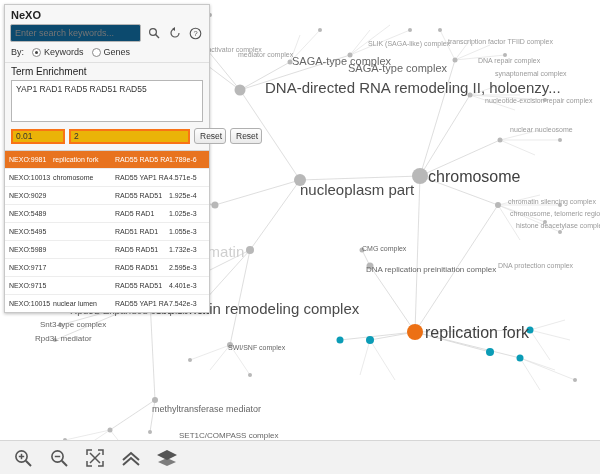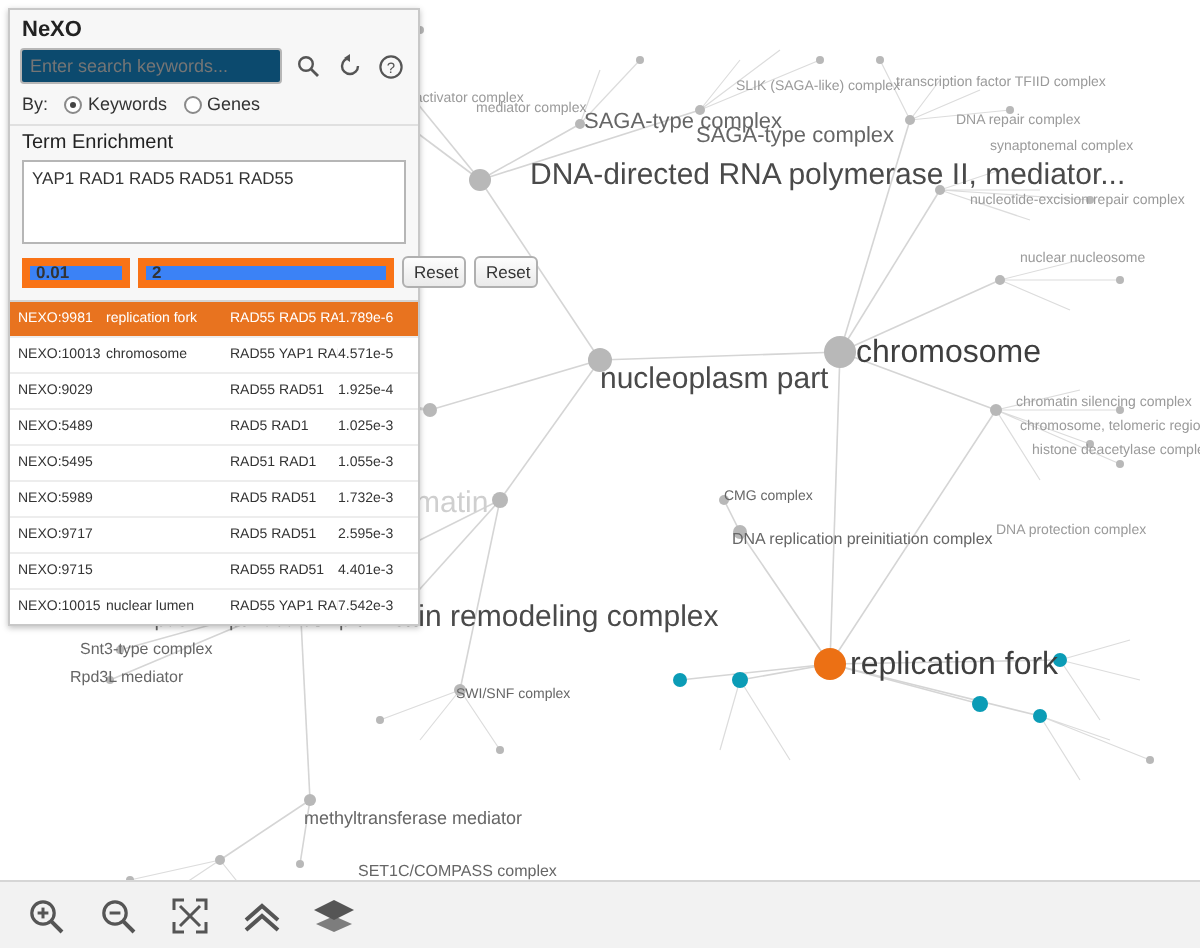--- a/index.html
+++ b/index.html
@@ -132,28 +132,27 @@
     overflow: hidden;
   }
   .controls-row {
     display: flex;
     align-items: center;
     gap: 4px;
     padding: 6px 6px 6px 6px;
   }
   .small-field {
     height: 15px;
-    border: 4px solid #f97316;
-    background: #3b82f6;
+    border: 2px solid #f97316;
+    background: #eab308;
     font-size: 8.5px;
     padding: 0 3px;
     box-sizing: border-box;
     font-family: "Liberation Sans", sans-serif;
     color: #333;
-    font-weight: bold;
   }
   .f1 { width: 54px; }
   .f2 { flex: 1; }
   .btn {
     height: 16px;
     min-width: 32px;
     border: 1px solid #b0b0b0;
     border-radius: 3px;
     background: linear-gradient(#fdfdfd, #eaeaea);
     font-size: 8.5px;
@@ -316,21 +315,21 @@
       <circle cx="340" cy="340" r="3.5" fill="#0b9cb6"></circle>
       <circle cx="490" cy="352" r="4" fill="#0b9cb6"></circle>
       <circle cx="530" cy="330" r="3.5" fill="#0b9cb6"></circle>
       <circle cx="520" cy="358" r="3.5" fill="#0b9cb6"></circle>
     </g>
   </svg>
 
   <div class="net-label huge" style="left:428px; top:168px;">chromosome</div>
   <div class="net-label huge" style="left:425px; top:324px;">replication fork</div>
 
-  <div class="net-label big" style="left:265px; top:79px;">DNA-directed RNA polymerase II, mediator...</div>
+  <div class="net-label big" style="left:265px; top:79px;">DNA-directed RNA remodeling II, holoenzy...</div>
   <div class="net-label big" style="left:300px; top:181px;">nucleoplasm part</div>
   <div class="net-label big" style="left:155px; top:300px;">chromatin remodeling complex</div>
   <div class="net-label big" style="left:125px; top:243px; color:#cfcfcf;">nuclear chromatin</div>
 
   <div class="net-label mid" style="left:292px; top:55px;">SAGA-type complex</div>
   <div class="net-label mid" style="left:348px; top:62px;">SAGA-type complex</div>
   <div class="net-label mid" style="left:366px; top:265px; font-size:8px;">DNA replication preinitiation complex</div>
   <div class="net-label mid" style="left:70px; top:305px; font-size:10px;">Rpd3L-Expanded complex</div>
   <div class="net-label mid" style="left:40px; top:320px; font-size:8px;">Snt3-type complex</div>
   <div class="net-label mid" style="left:35px; top:334px; font-size:8px;">Rpd3L mediator</div>

